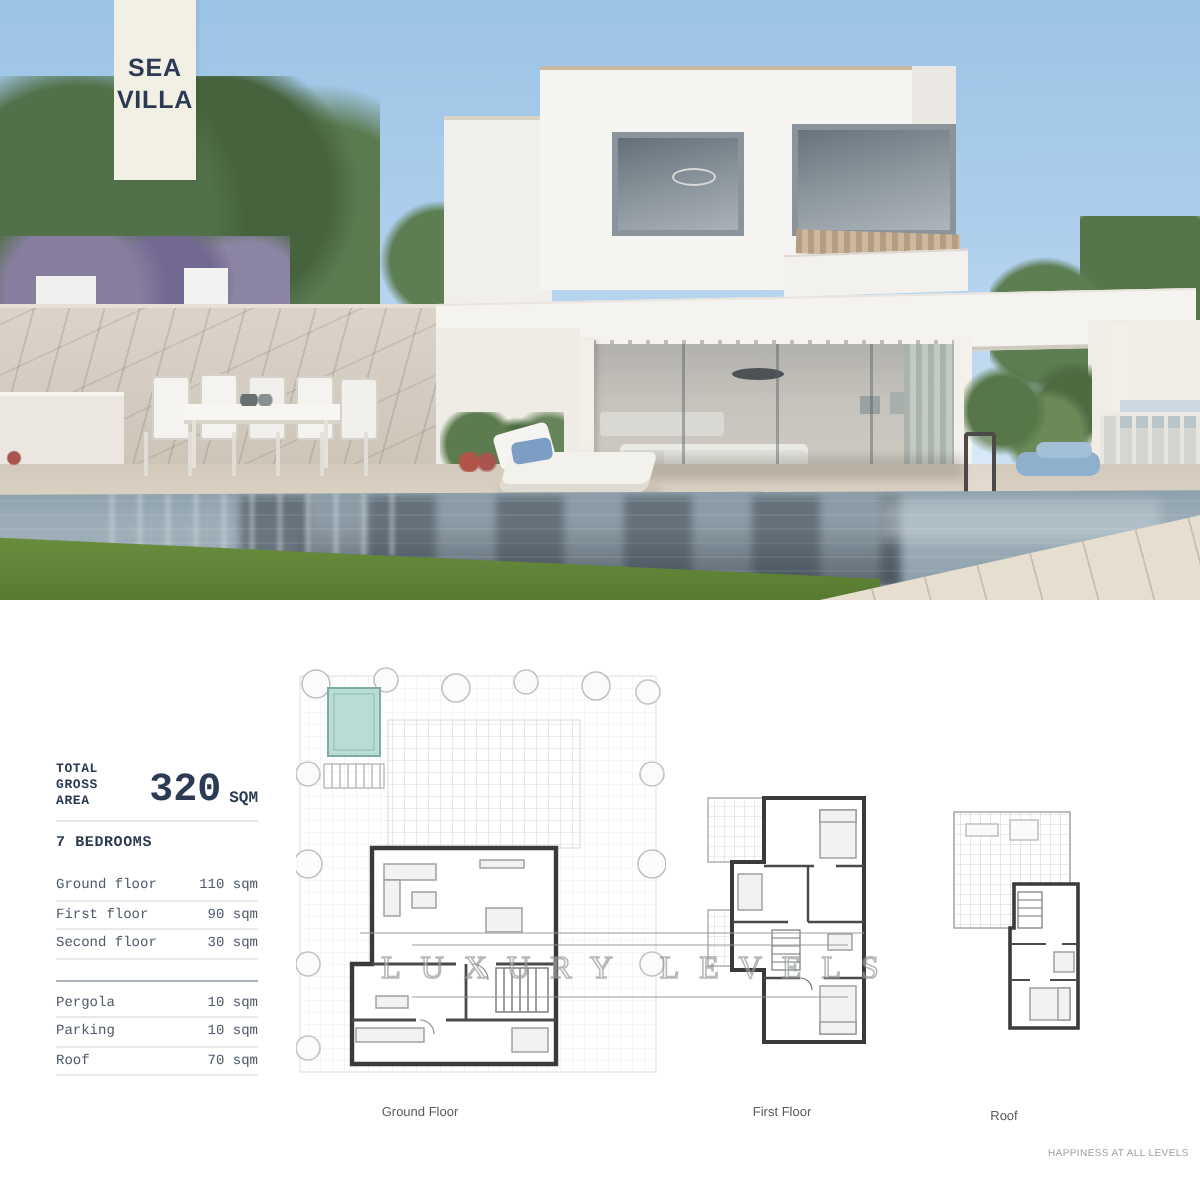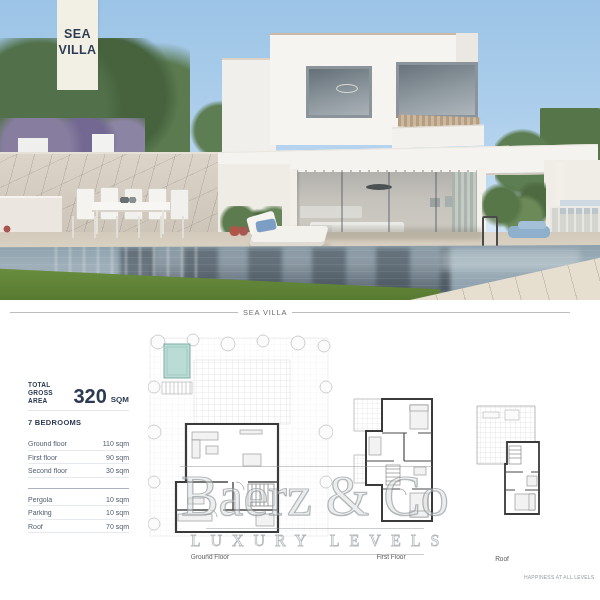--- a/index.html
+++ b/index.html
@@ -11,21 +11,21 @@
          background:linear-gradient(180deg,#9cc4e6 0%,#aecfec 40%,#c8dff3 72%,#d9e9f7 100%);}
   .banner{position:absolute;left:57px;top:0;width:41px;height:90px;background:var(--banner-bg,#f2efe4);
           color:var(--navy,#2c3b53);font-size:12.5px;font-weight:700;letter-spacing:.4px;
           text-align:center;padding-top:26px;box-sizing:border-box;line-height:16px;
           box-shadow:1px 0 2px rgba(0,0,0,.08);}
   
   .divider-row{position:absolute;left:10px;top:308px;width:560px;display:flex;align-items:center;}
   .hline{height:1px;background:#bcbcbc;}
   .divider-text{font-size:7.5px;color:#6f6f6f;letter-spacing:.8px;margin:0 5px;white-space:nowrap;}
   
-  .info{position:absolute;left:28px;top:381px;width:101px;color:var(--navy,#2c3b53);}
+  .info{position:absolute;left:28px;top:381px;width:101px;color:var(--navy,#2c3b53);font-family:Liberation Mono, monospace;}
   .total-row{display:flex;align-items:flex-end;border-bottom:1px solid #e2e6ea;padding-bottom:5px;}
   .total-label{font-size:6.5px;font-weight:700;line-height:8px;letter-spacing:.3px;}
   .total-value{font-size:20px;font-weight:700;line-height:18px;margin-left:8px;}
   .total-unit{font-size:8px;font-weight:700;margin-left:4px;margin-bottom:1px;}
   .bedrooms{font-size:7.5px;font-weight:700;letter-spacing:.3px;margin-top:7px;}
   .itable{margin-top:10px;}
   .irow{display:flex;justify-content:space-between;font-size:7px;color:#4e5a6c;
         padding:3px 0 2.5px 0;border-bottom:1px solid #e6eaee;}
   .igap{height:1px;background:#aab3bf;margin:10px 0 4px 0;}
   
@@ -136,25 +136,20 @@
     <div class="a" style="left:0;top:262px;width:440px;height:38px;background:linear-gradient(180deg,#6d9140,#577a31),repeating-linear-gradient(93deg,rgba(40,60,20,.25) 0 1px,transparent 1px 3px);clip-path:polygon(0 18%,100% 72%,100% 100%,0 100%);"></div>
     <div class="a" style="left:410px;top:254px;width:190px;height:46px;background:#e6dfd0;clip-path:polygon(0 100%,100% 8%,100% 100%);"></div>
     <div class="a" style="left:410px;top:254px;width:190px;height:46px;background:repeating-linear-gradient(75deg,transparent 0 26px,rgba(150,138,120,.35) 26px 27px);clip-path:polygon(0 100%,100% 8%,100% 100%);"></div>
 
     <div class="banner">
       <div>SEA</div>
       <div>VILLA</div>
     </div>
   </div>
 
-  <div class="divider-row">
-    <span class="hline" style="width:228px;"></span>
-    <span class="divider-text">SEA VILLA</span>
-    <span class="hline" style="flex:1;"></span>
-  </div>
 
   <div class="info">
     <div class="total-row">
       <div class="total-label">
         <div>TOTAL</div>
         <div>GROSS AREA</div>
       </div>
       <div class="total-value">320</div>
       <div class="total-unit">SQM</div>
     </div>
@@ -299,20 +294,19 @@
       <rect x="52" y="74" width="10" height="10"></rect>
     </g>
   </svg>
 
   <div class="plan-label" style="left:170px;top:553px;width:80px;">Ground Floor</div>
   <div class="plan-label" style="left:355px;top:553px;width:72px;">First Floor</div>
   <div class="plan-label" style="left:480px;top:555px;width:44px;">Roof</div>
 
   <div class="wm-topline"></div>
   <div class="wm">
-    <div class="wm-name">Baerz &amp; Co</div>
     <div class="wm-line"></div>
     <div class="wm-tagline">LUXURY LEVELS</div>
     <div class="wm-line"></div>
   </div>
 
   <div class="footer-note">HAPPINESS AT ALL LEVELS</div>
 </div>
 
 </body></html>

